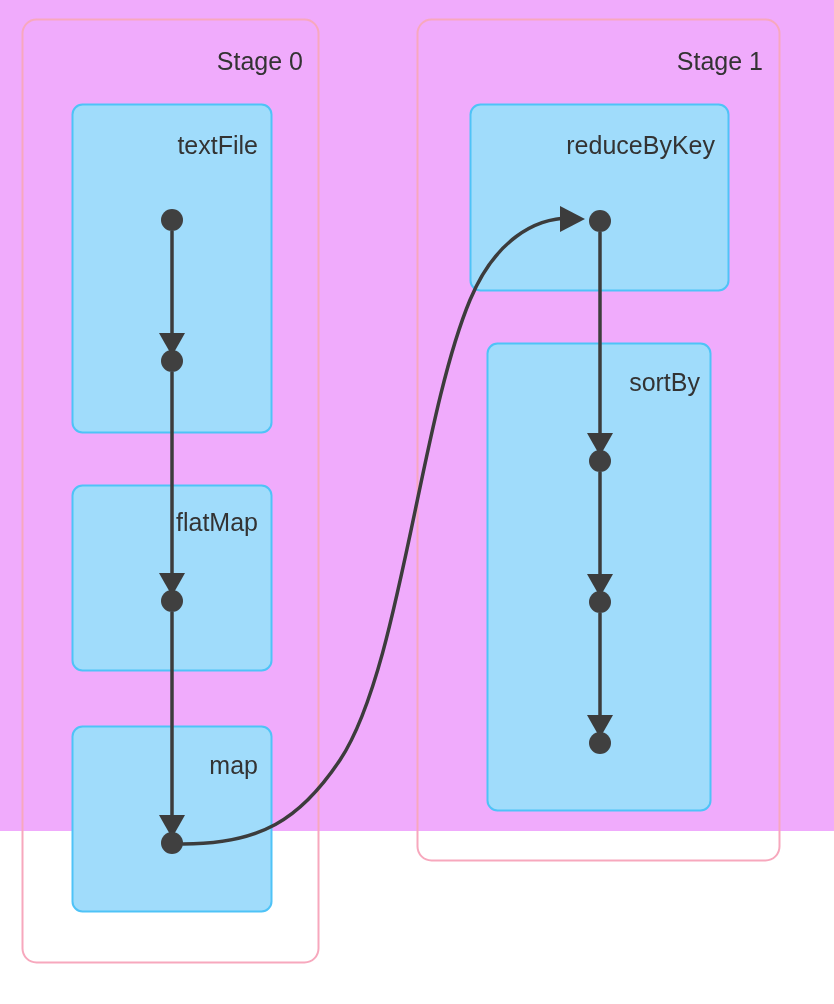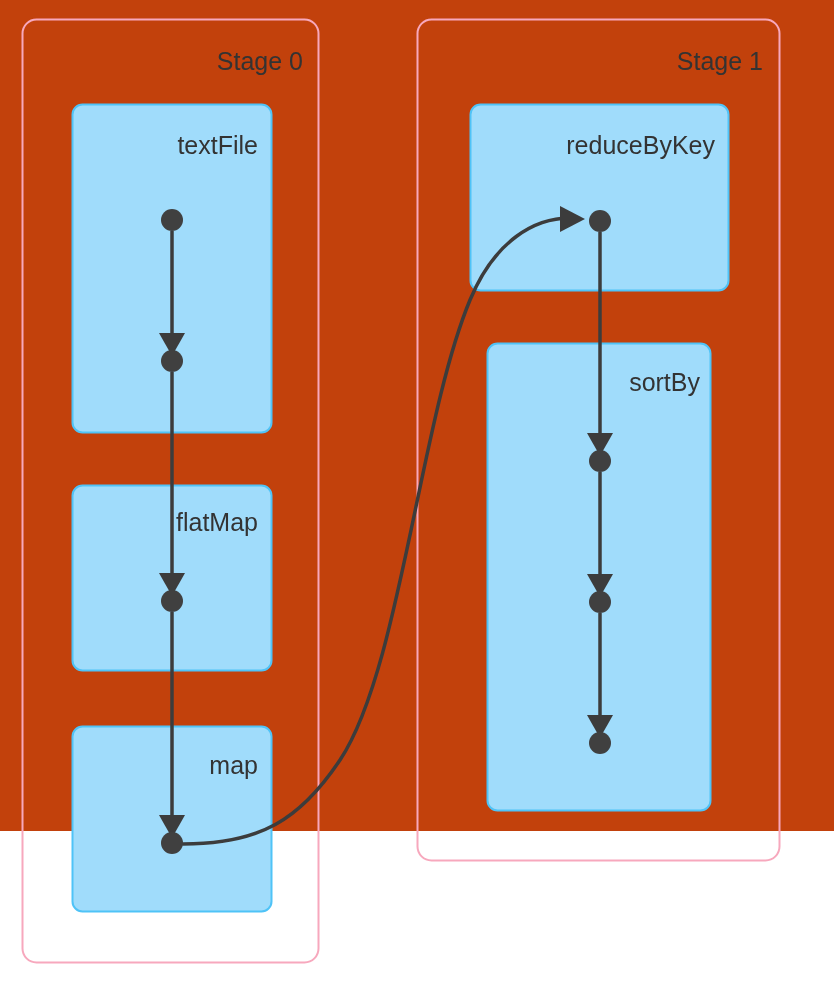--- a/index.html
+++ b/index.html
@@ -11,21 +11,21 @@
   body {
     width: 834px;
     height: 1004px;
     font-family: "Liberation Sans", sans-serif;
     overflow: hidden;
   }
   #dag-root {
     position: relative;
     width: 834px;
     height: 831px;
-    background: #c2410c;
+    background: #f0abfc;
   }
   #dag-svg {
     position: absolute;
     left: 0;
     top: 0;
     width: 834px;
     height: 1004px;
   }
   .stage-label {
     font-size: 25px;

